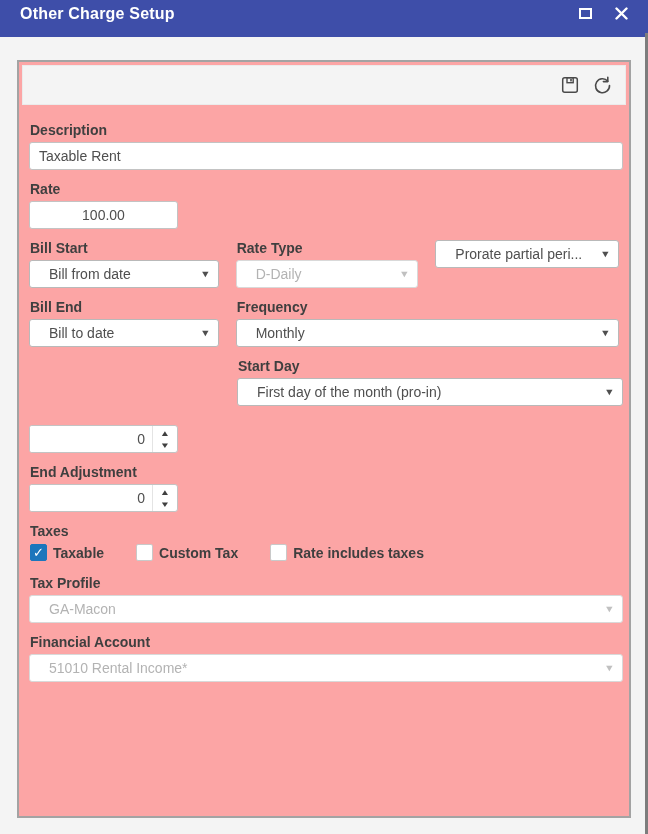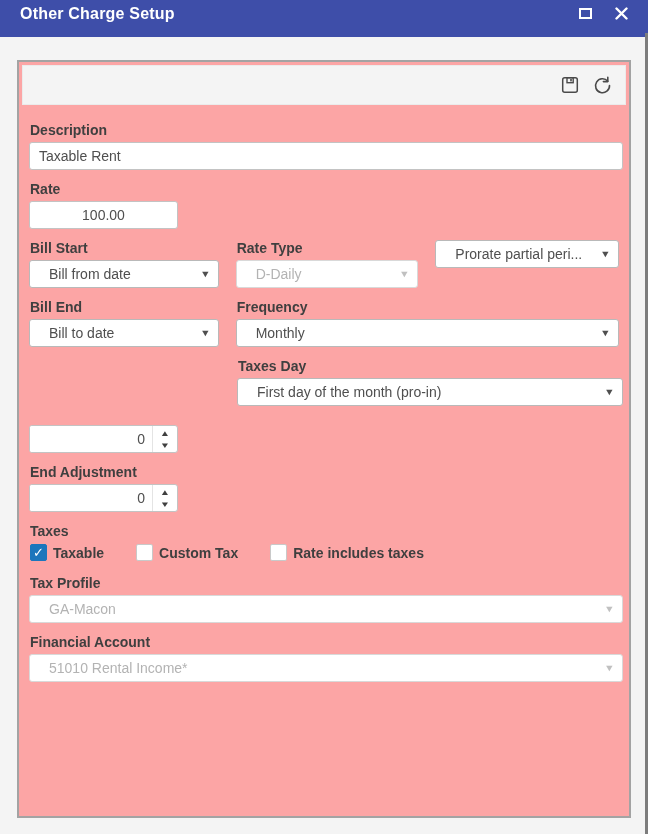--- a/index.html
+++ b/index.html
@@ -201,21 +201,21 @@
       <div class="col-wide">
         <label class="field-label">Frequency</label>
         <div class="dropdown">
           <span class="dd-value">Monthly</span>
           <span class="dd-caret">▼</span>
         </div>
       </div>
     </div>
 
     <div class="field indent2 col-wide" style="width:386px;">
-      <label class="field-label">Taxes Day</label>
+      <label class="field-label">Start Day</label>
       <div class="dropdown">
         <span class="dd-value">First day of the month (pro-in)</span>
         <span class="dd-caret">▼</span>
       </div>
     </div>
 
     <div class="field" style="margin-top:19px;">
       <div class="spinner">
         <input class="spin-input" value="0" style="">
         <div class="spin-btns">

